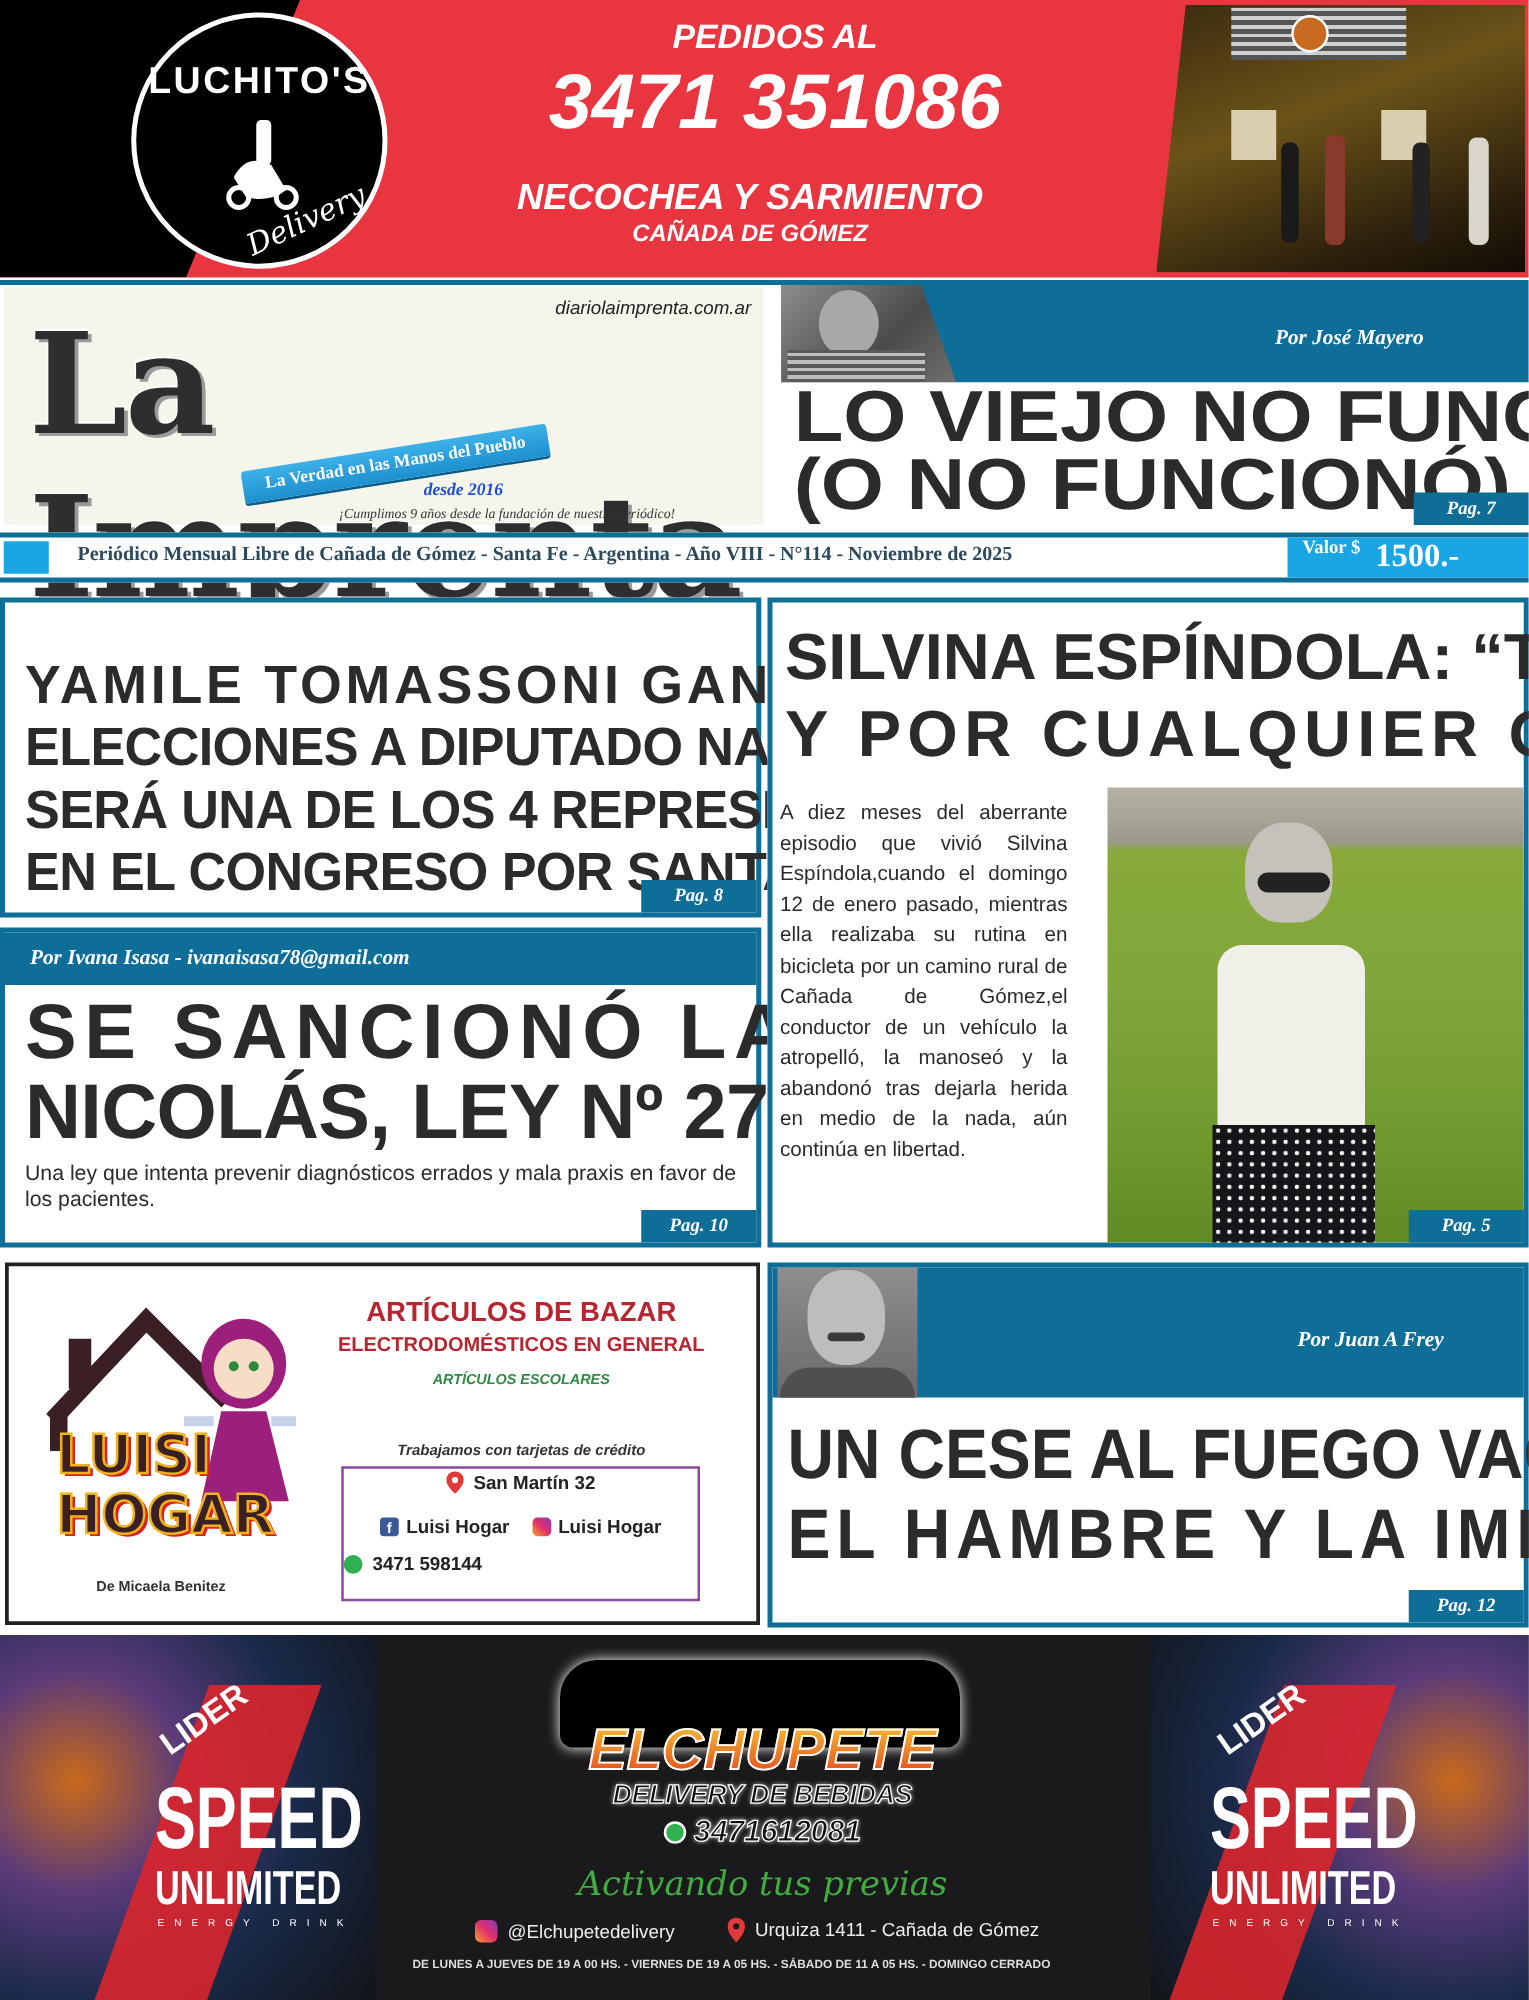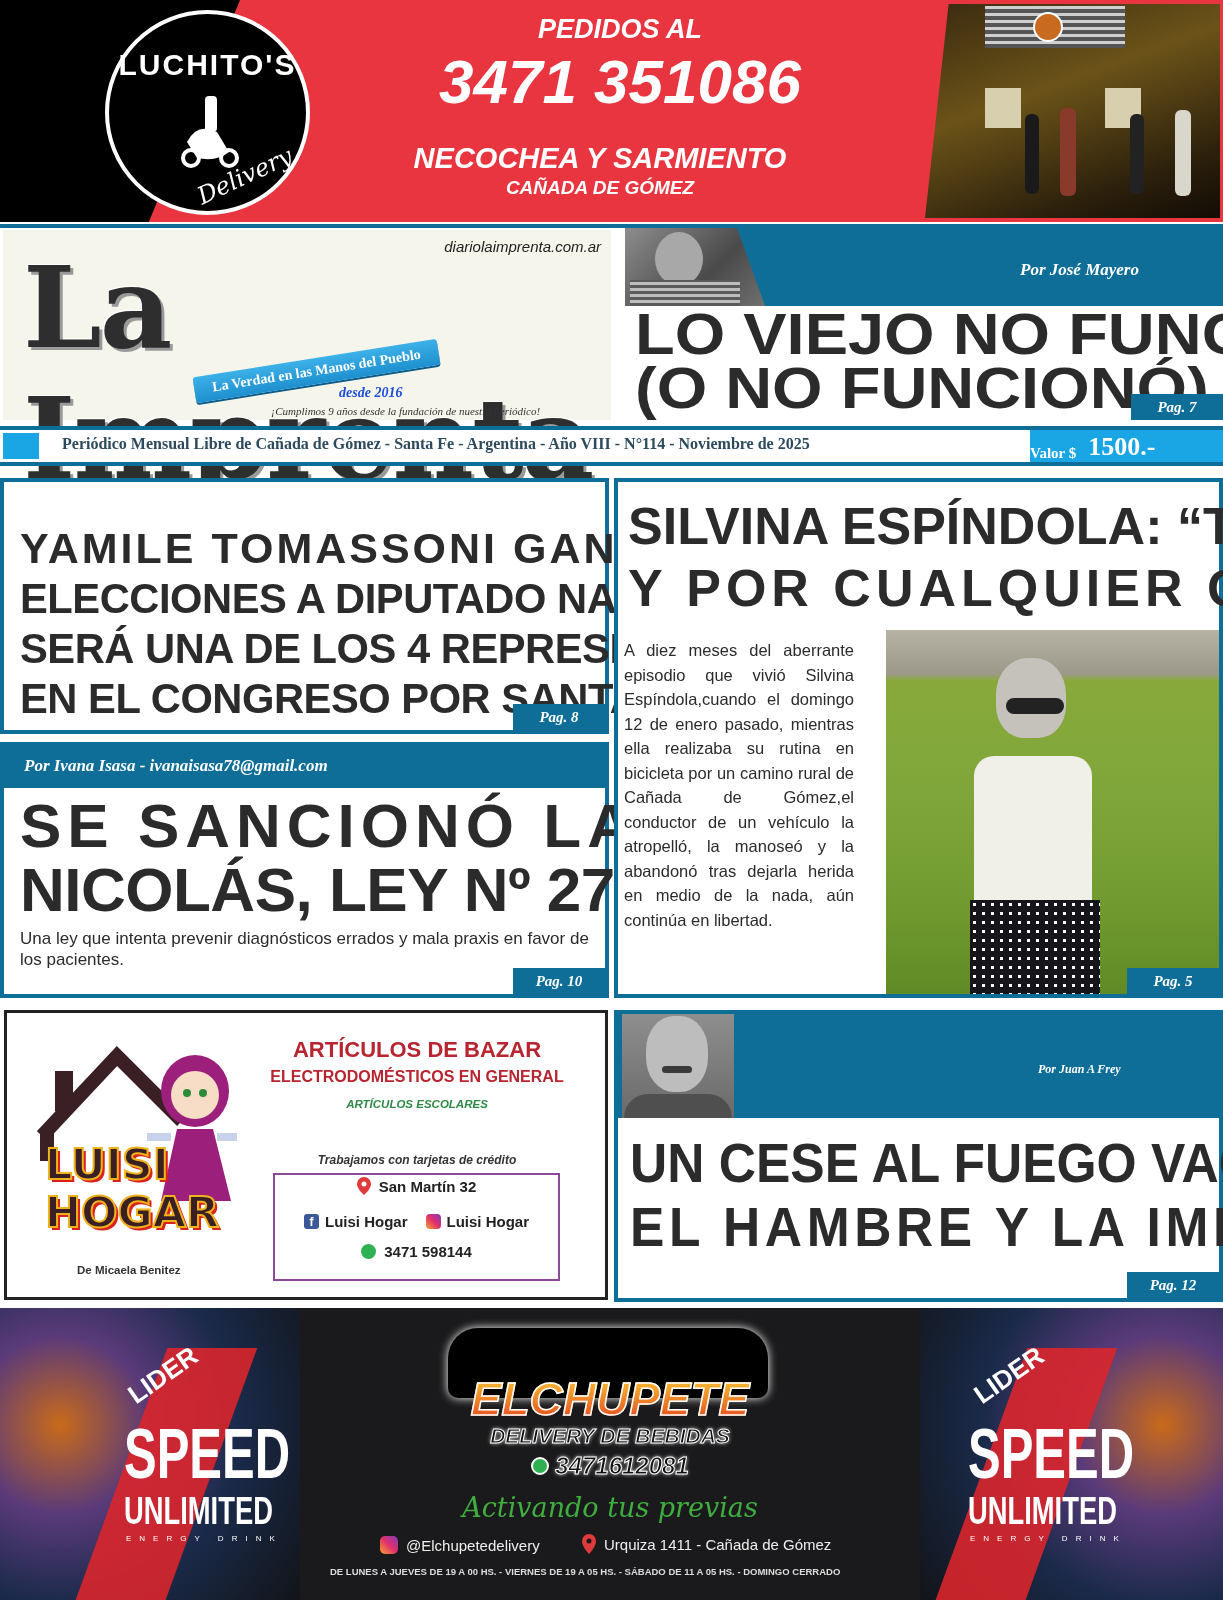--- a/index.html
+++ b/index.html
@@ -81,21 +81,21 @@
 <div class="abs serif-i" style="left:1020px;top:260px;color:#fff;font-size:17px">Por José Mayero</div>
 <div class="abs" style="left:625px;top:306px;width:598px;height:114px;background:#fff">
   <div class="cond" style="position:absolute;left:10px;top:0;font-size:58px;line-height:56px;transform:scaleX(1.12)">LO VIEJO NO FUNCIONA</div>
   <div class="cond" style="position:absolute;left:10px;top:54px;font-size:58px;line-height:56px;transform:scaleX(1.12)">(O NO FUNCIONÓ)</div>
   <div class="abs pag" style="right:0;bottom:0;width:92px;height:26px">Pag. 7</div>
 </div>
 
 <div id="info-bar" class="abs">
   <div class="abs" style="left:3px;top:3px;width:36px;height:26px;background:#1aa6e4"></div>
   <div class="abs" style="left:62px;top:5px;font-family:'Liberation Serif',serif;font-weight:bold;font-size:16px;color:#2d4a5c">Periódico Mensual Libre de Cañada de Gómez - Santa Fe - Argentina - Año VIII - N°114 - Noviembre de 2025</div>
-  <div class="abs" style="left:1030px;top:0;width:193px;height:32px;background:#1aa6e4;display:flex;align-items:flex-end;padding-left:0;color:#fff;font-family:'Liberation Serif',serif;font-weight:bold">
+  <div class="abs" style="left:1030px;top:0;width:193px;height:32px;background:#1aa6e4;display:flex;align-items:flex-start;padding-left:12px;color:#fff;font-family:'Liberation Serif',serif;font-weight:bold">
     <span style="font-size:15px">Valor $</span>
     <span style="font-size:26px;margin-left:12px">1500.-</span>
   </div>
 </div>
 
 <div class="abs box" style="left:0;top:478px;width:609px;height:256px">
   <div class="cond" style="position:absolute;left:16px;top:42px;font-size:43px;line-height:48px;letter-spacing:3px;transform:scaleX(1.0)">YAMILE TOMASSONI GANÓ LAS</div>
   <div class="cond" style="position:absolute;left:16px;top:92px;font-size:43px;line-height:48px;letter-spacing:-0.5px;transform:scaleX(0.97)">ELECCIONES A DIPUTADO NACIONAL Y</div>
   <div class="cond" style="position:absolute;left:16px;top:142px;font-size:43px;line-height:48px;letter-spacing:-0.5px;transform:scaleX(0.97)">SERÁ UNA DE LOS 4 REPRESENTANTES</div>
   <div class="cond" style="position:absolute;left:16px;top:192px;font-size:43px;line-height:48px;letter-spacing:-0.5px;transform:scaleX(0.97)">EN EL CONGRESO POR SANTA FE</div>
@@ -157,35 +157,35 @@
             <circle cx="7" cy="7" r="2.5" fill="#fff"></circle>
           </svg></span>
       <span style="font-weight:bold;font-size:15px;color:#222">San Martín 32</span>
     </div>
     <div class="abs" style="left:0;top:38px;width:100%;display:flex;justify-content:center;align-items:center;gap:6px">
       <span style="display:inline-block;width:15px;height:15px;border-radius:3px;background:#3b5998;color:#fff;font-size:12px;font-weight:bold;text-align:center;line-height:16px">f</span>
       <span style="font-weight:bold;font-size:15px;color:#222">Luisi Hogar</span>
       <span style="display:inline-block;width:15px;height:15px;border-radius:4px;background:linear-gradient(45deg,#f9a42b,#e1306c,#833ab4);margin-left:12px"></span>
       <span style="font-weight:bold;font-size:15px;color:#222">Luisi Hogar</span>
     </div>
-    <div class="abs" style="left:0;top:68px;width:100%;display:flex;justify-content:center;align-items:center;gap:8px">
+    <div class="abs" style="left:0;top:68px;width:100%;display:flex;justify-content:flex-start;align-items:center;gap:8px">
       <span style="display:inline-block;width:15px;height:15px;border-radius:50%;background:#2fb152"></span>
       <span style="font-weight:bold;font-size:15px;color:#222">3471 598144</span>
     </div>
   </div>
 </div>
 
 <div class="abs box" style="left:614px;top:1010px;width:609px;height:292px">
   <div class="abs" style="left:0;top:0;width:601px;height:104px;background:#0e6e97"></div>
   <div class="abs" style="left:4px;top:0;width:112px;height:104px;background:linear-gradient(180deg,#8e8e8e,#6a6a6a)">
     <div class="abs" style="left:24px;top:2px;width:62px;height:76px;border-radius:45%;background:#bdbdbd"></div>
     <div class="abs" style="left:40px;top:52px;width:30px;height:7px;border-radius:4px;background:#3a3a3a"></div>
     <div class="abs" style="left:2px;top:80px;width:108px;height:24px;border-radius:30px 30px 0 0;background:#4f4f4f"></div>
   </div>
-  <div class="abs serif-i" style="left:420px;top:48px;color:#fff;font-size:12px">Por Juan A Frey</div>
+  <div class="abs serif-i" style="left:420px;top:48px;color:#fff;font-size:17px">Por Juan A Frey</div>
   <div class="cond" style="position:absolute;left:12px;top:118px;font-size:56px;line-height:62px;transform:scaleX(0.92)">UN CESE AL FUEGO VACÍO ENTRE</div>
   <div class="cond" style="position:absolute;left:12px;top:182px;font-size:56px;line-height:62px;letter-spacing:5px;transform:scaleX(0.92)">EL HAMBRE Y LA IMPUNIDAD</div>
   <div class="abs pag" style="right:0;bottom:0;width:92px;height:26px">Pag. 12</div>
 </div>
 
 <div class="abs" style="left:0;top:1308px;width:1223px;height:292px;background:#1a1a1c">
 
   <div class="abs" style="left:0;top:0;width:300px;height:292px;background:radial-gradient(circle at 20% 40%,#c96a1a 0,#5a3a7a 30%,#1a2a4a 60%,#121418 100%)">
     <div class="abs" style="left:120px;top:40px;width:90px;height:260px;background:#d9262c;transform:skewX(-20deg);opacity:0.9"></div>
     <div class="abs" style="left:124px;top:52px;font-weight:bold;font-size:26px;color:#fff;transform:rotate(-35deg)">LIDER</div>

